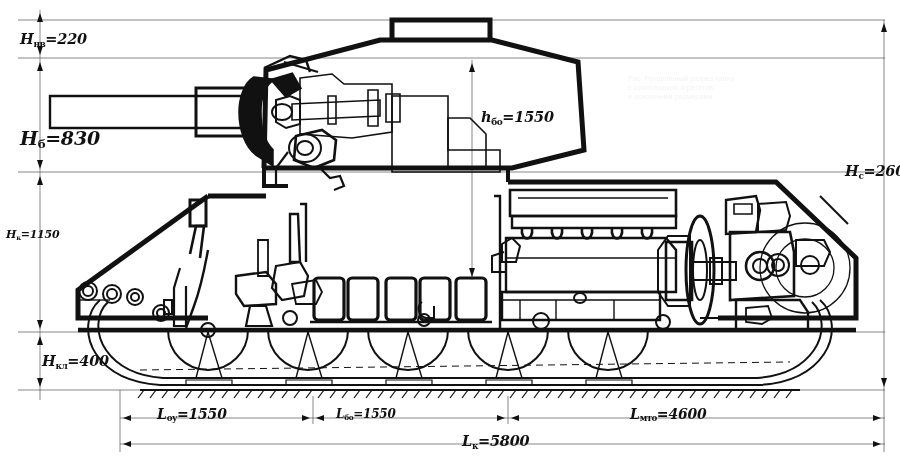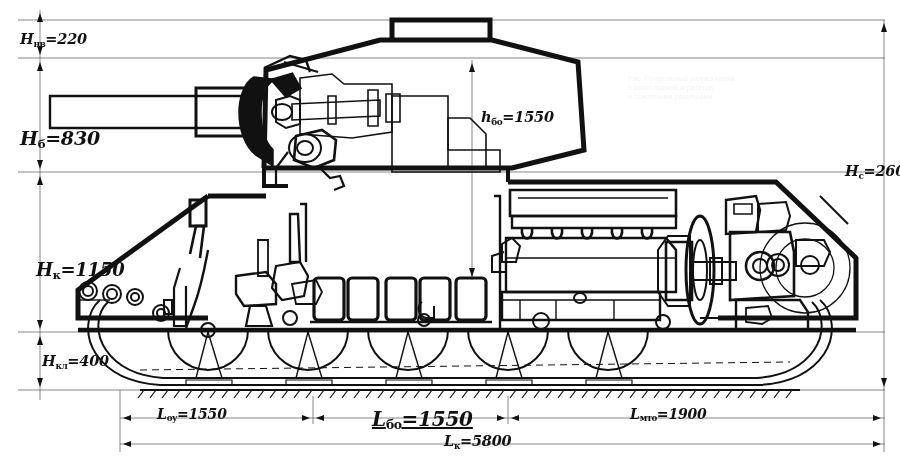--- a/index.html
+++ b/index.html
@@ -22,28 +22,28 @@
   .dimlabel .sub{
     font-size:0.62em;
     vertical-align:-0.28em;
     font-style:normal;
     font-weight:bold;
     letter-spacing:-0.5px;
   }
   .dimlabel .val{font-style:italic;}
   .lbl-hnv{left:20px;  top:30px;  font-size:14.5px;}
   .lbl-hb {left:20px;  top:127px; font-size:19px;}
-  .lbl-hk {left:36px;  top:228px; font-size:18px;margin-top:31px;}
+  .lbl-hk {left:6px;  top:228px; font-size:11px;}
   .lbl-hkl{left:18px;  top:352px; font-size:14.5px;margin-left:24px;}
   .lbl-hc {left:845px; top:162px; font-size:14.5px;}
   .lbl-hbo{left:481px; top:108px; font-size:14.5px;}
   .lbl-lou{left:157px; top:406px; font-size:14px;}
-  .lbl-lbo{left:372px; top:407px; font-size:20px;text-decoration:underline;}
+  .lbl-lbo{left:336px; top:407px; font-size:12px;}
   .lbl-lmto{left:630px;top:406px; font-size:14px;}
-  .lbl-lk {left:444px; top:432px; font-size:14.5px;}
+  .lbl-lk {left:462px; top:432px; font-size:14.5px;}
   .ghost{
     position:absolute;
     left:628px;top:74px;
     width:180px;
     font-family:"Liberation Sans", sans-serif;
     font-size:7px;
     line-height:9px;
     color:#f2f2f2;
     letter-spacing:0.2px;
     white-space:pre-line;
@@ -396,21 +396,21 @@
 
   <div class="dimlabel lbl-lou">
     <span>L</span><span class="sub">оу</span><span>=</span><span class="val">1550</span>
   </div>
 
   <div class="dimlabel lbl-lbo">
     <span>L</span><span class="sub">бо</span><span>=</span><span class="val">1550</span>
   </div>
 
   <div class="dimlabel lbl-lmto">
-    <span>L</span><span class="sub">мто</span><span>=</span><span class="val">1900</span>
+    <span>L</span><span class="sub">мто</span><span>=</span><span class="val">4600</span>
   </div>
 
   <div class="dimlabel lbl-lk">
     <span>L</span><span class="sub">к</span><span>=</span><span class="val">5800</span>
   </div>
 
   <div class="ghost"><span>Рис. Продольный разрез танка</span>
 <span>с компоновкой агрегатов</span>
 <span>и основными размерами</span></div>
 

